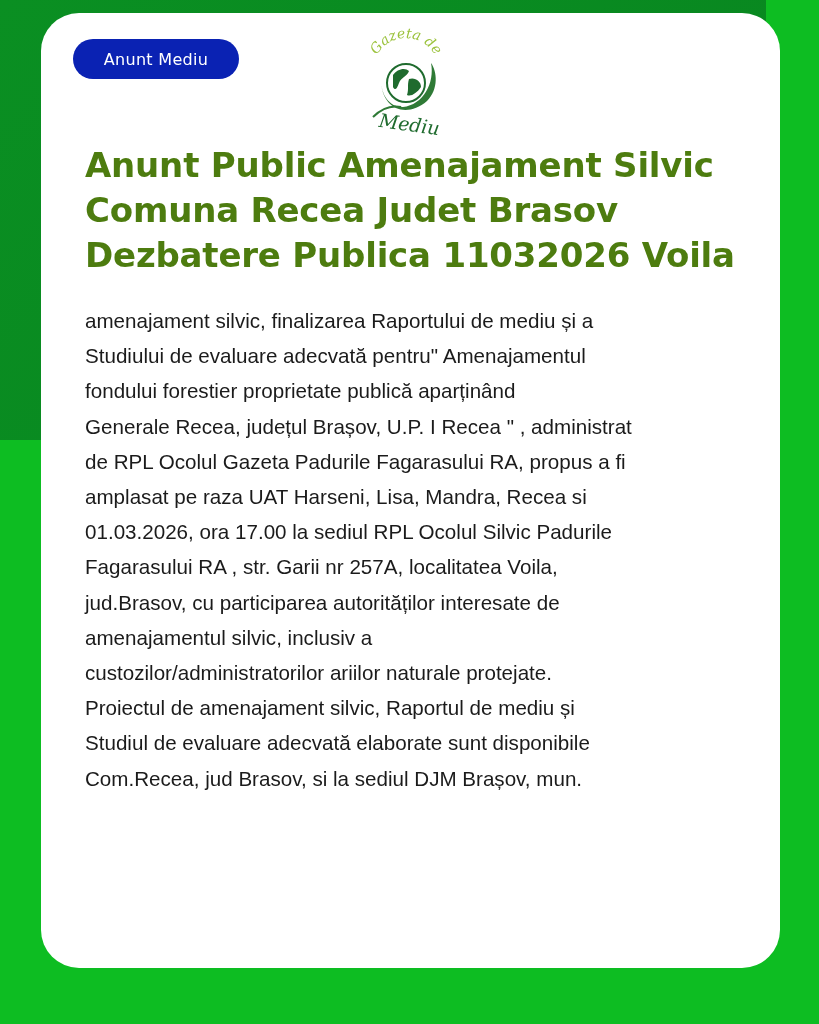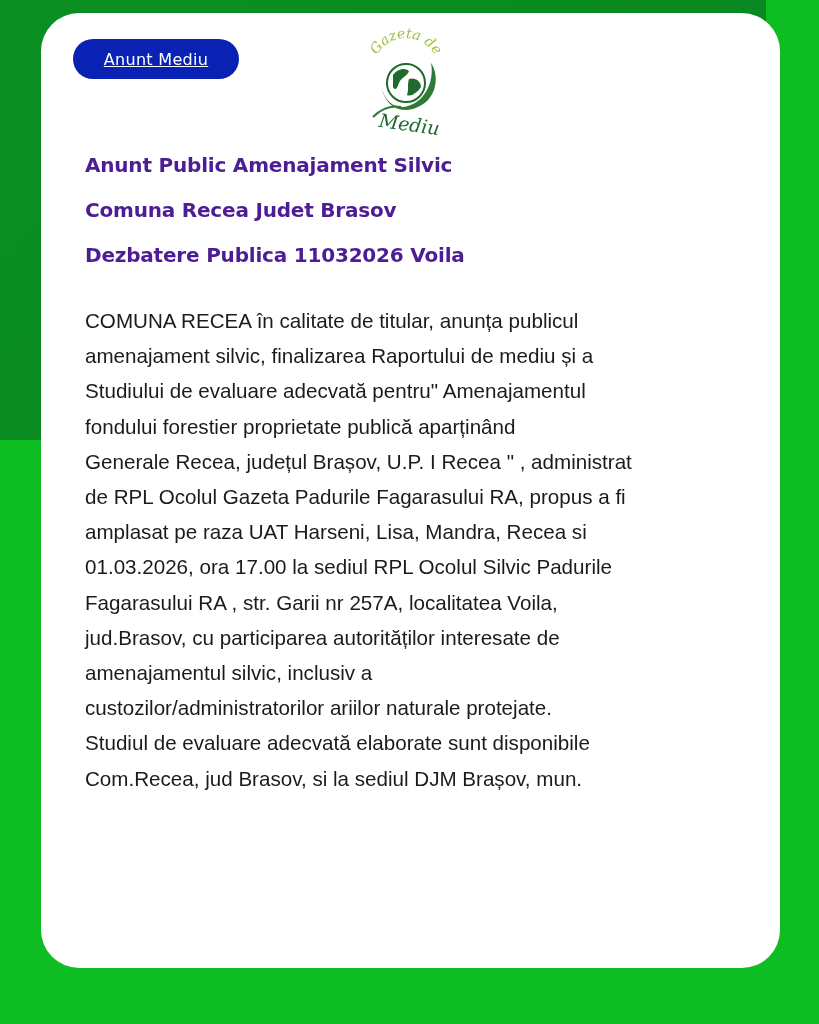--- a/index.html
+++ b/index.html
@@ -13,29 +13,29 @@
       background: linear-gradient(135deg, #0a8f22 0%, #08851f 100%);
     }
     .card {
       position: absolute; left: 41px; top: 13px; width: 739px; height: 955px;
       background: #ffffff; border-radius: 38px; overflow: hidden;
     }
     .badge {
       position: absolute; left: 32px; top: 26px; width: 166px; height: 40px;
       background: #0a22b3; border-radius: 20px; color: #ffffff;
       font-family: "DejaVu Sans", sans-serif; font-size: 16px; letter-spacing: 0.3px;
-      display: flex; align-items: center; justify-content: center; text-decoration: underline;
+      display: flex; align-items: center; justify-content: center;
     }
     .logo {
       position: absolute; left: 310px; top: 14px; width: 110px; height: 112px;
     }
     .title {
       position: absolute; left: 44px; top: 130px; width: 660px;
-      color: #4c1d95; font-family: "DejaVu Sans", sans-serif; font-weight: bold;
-      font-size: 20px; line-height: 45px; letter-spacing: -0.2px;
+      color: #4d7c0f; font-family: "DejaVu Sans", sans-serif; font-weight: bold;
+      font-size: 34px; line-height: 45px; letter-spacing: -0.2px;
     }
     .title div { white-space: nowrap; }
     .body-text {
       position: absolute; left: 44px; top: 290px; width: 680px;
       color: #1b1b1b; font-family: "Liberation Sans", sans-serif;
       font-size: 20.6px; line-height: 35.2px;
     }
     .body-text div { white-space: nowrap; }
   </style>
 </head>
@@ -68,30 +68,30 @@
     </svg>
   </div>
 
   <div class="title">
     <div>Anunt Public Amenajament Silvic</div>
     <div>Comuna Recea Judet Brasov</div>
     <div>Dezbatere Publica 11032026 Voila</div>
   </div>
 
   <div class="body-text">
-    <div>COMUNA RECEA în calitate de titular, anunța publicul</div>
     <div>amenajament silvic, finalizarea Raportului de mediu și a</div>
     <div>Studiului de evaluare adecvată pentru" Amenajamentul</div>
     <div>fondului forestier proprietate publică aparținând</div>
     <div>Generale Recea, județul Brașov, U.P. I Recea " , administrat</div>
     <div>de RPL Ocolul Gazeta Padurile Fagarasului RA, propus a fi</div>
     <div>amplasat pe raza UAT Harseni, Lisa, Mandra, Recea si</div>
     <div>01.03.2026, ora 17.00 la sediul RPL Ocolul Silvic Padurile</div>
     <div>Fagarasului RA , str. Garii nr 257A, localitatea Voila,</div>
     <div>jud.Brasov, cu participarea autorităților interesate de</div>
     <div>amenajamentul silvic, inclusiv a</div>
     <div>custozilor/administratorilor ariilor naturale protejate.</div>
+    <div>Proiectul de amenajament silvic, Raportul de mediu și</div>
     <div>Studiul de evaluare adecvată elaborate sunt disponibile</div>
     <div>Com.Recea, jud Brasov, si la sediul DJM Brașov, mun.</div>
 
   </div>
 
 </div>
 
 </body></html>

